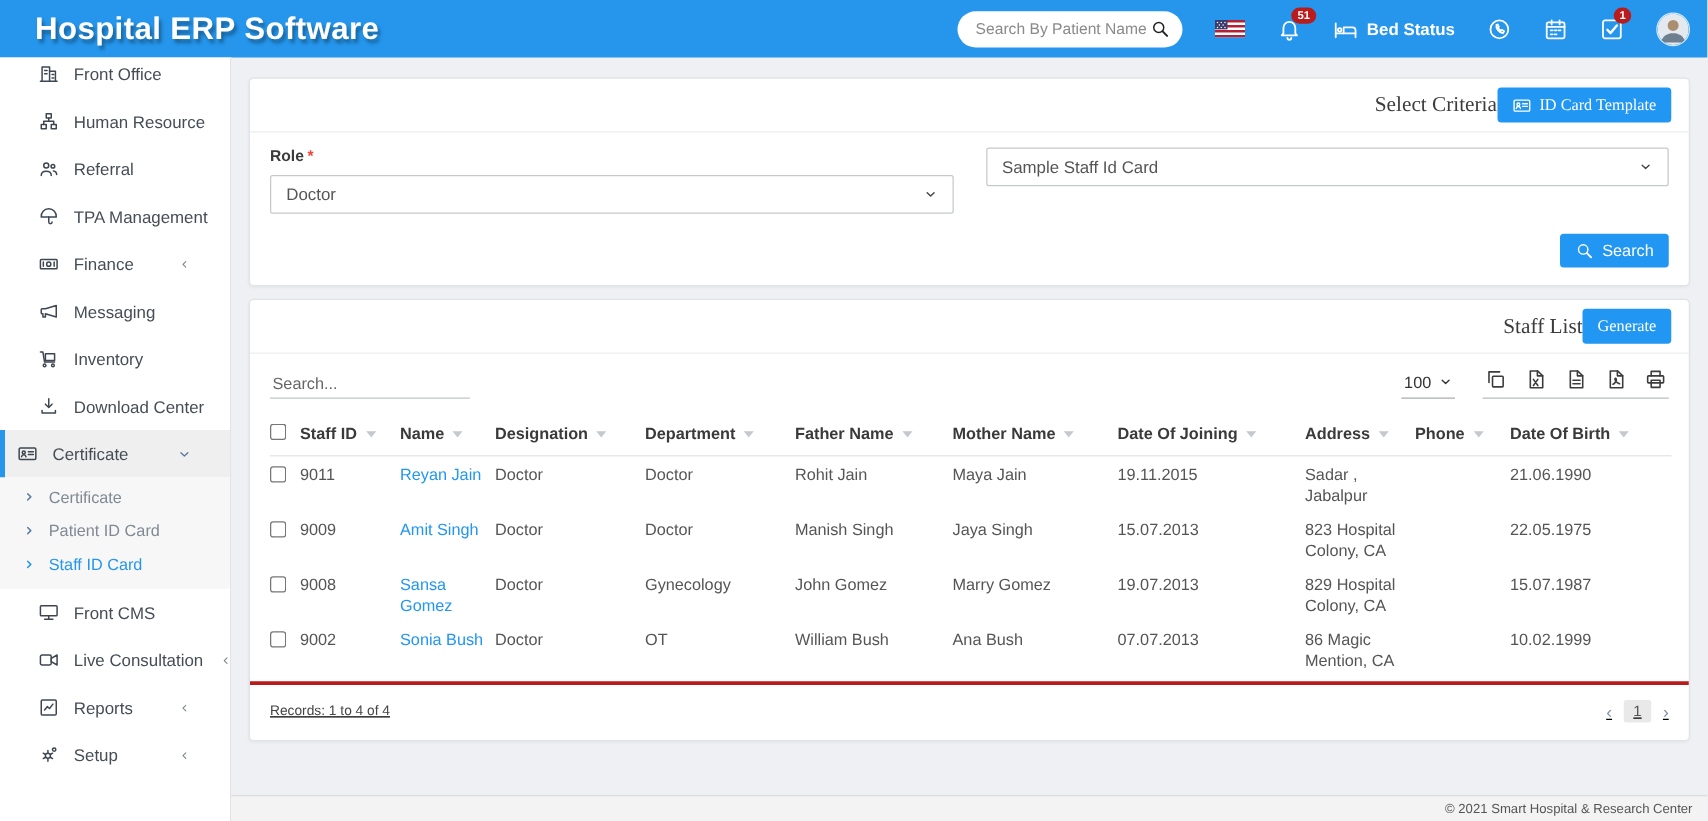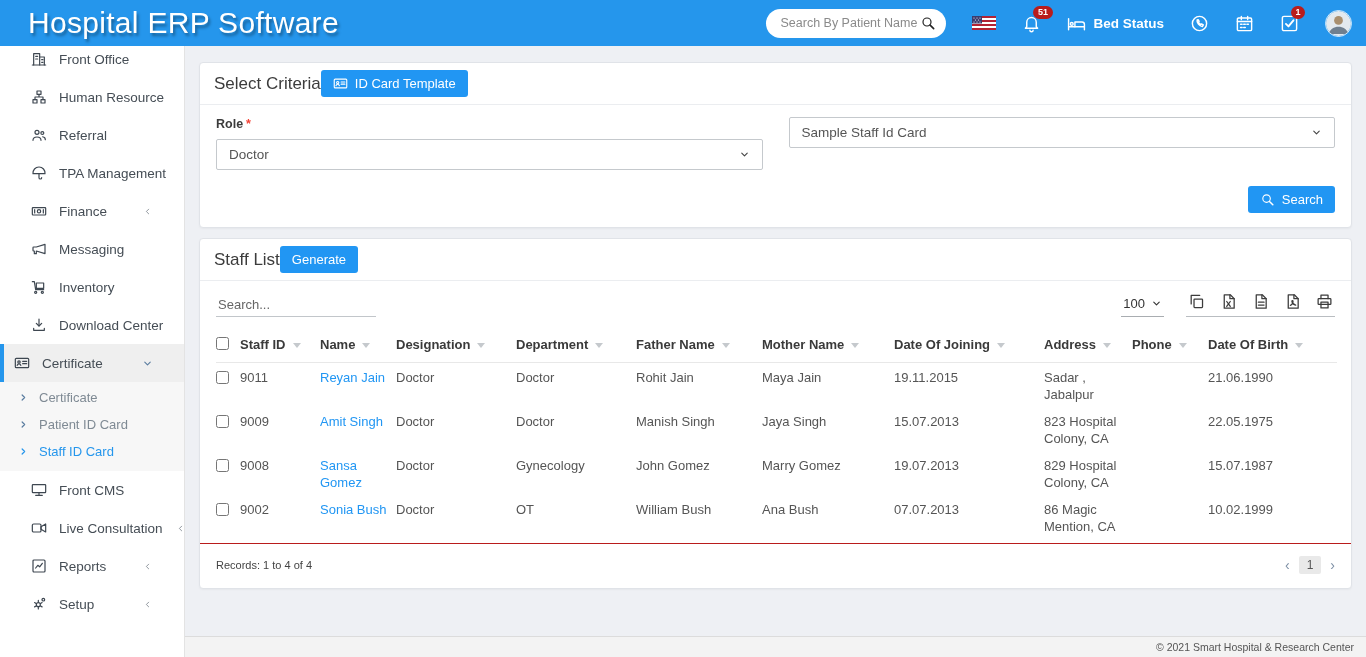--- a/index.html
+++ b/index.html
@@ -3,21 +3,21 @@
 <meta charset="utf-8">
 <style>
   * { box-sizing: border-box; margin: 0; padding: 0; }
   html,body { width:1366px; height:657px; overflow:hidden;
     font-family:"Liberation Sans","DejaVu Sans",sans-serif; background:#eef0f4; }
   .app { width:1366px; height:657px; display:flex; flex-direction:column; }
 
   
   .topbar { height:46px; background:#2596ec; display:flex; align-items:center;
     padding:0 14px 0 28px; flex:0 0 46px; }
-  .brand { color:#fff; font-size:30px; font-weight:normal; letter-spacing:.3px;
+  .brand { color:#fff; font-size:25px; font-weight:bold; letter-spacing:.3px;
     text-shadow:2px 3px 3px rgba(0,0,0,.35); white-space:nowrap; }
   .top-right { margin-left:auto; display:flex; align-items:center; gap:26px; }
   .searchpill { background:#fff; border-radius:15px; height:29px; width:180px;
     display:flex; align-items:center; padding:0 10px 0 14px; }
   .searchpill input { border:none; outline:none; flex:1; font-size:12.5px; color:#333;
     font-family:inherit; min-width:0; background:transparent; }
   .searchpill input::placeholder { color:#8a8a8a; }
   .hic { display:inline-flex; color:#fff; position:relative; cursor:pointer; }
   .hic svg { display:block; }
   .badge { position:absolute; top:-8px; left:11px; background:#b91c1c; color:#fff;
@@ -50,22 +50,22 @@
   .ic svg { width:100%; height:100%; display:block; }
   .ic-sm { width:11px; height:11px; }
   .ic-md { width:15px; height:15px; }
   .ic-lg { width:19px; height:19px; }
 
   
   .main { flex:1; display:flex; flex-direction:column; min-width:0; }
   .content { flex:1; overflow:hidden; padding:16px 14px 0; }
   .panel { background:#fff; border:1px solid #e0e3e8; border-radius:4px;
     box-shadow:0 1px 2px rgba(0,0,0,.04); margin-bottom:10px; }
-  .panel-head { display:flex; align-items:center; justify-content:flex-start;
-    padding:7px 14px; border-bottom:1px solid #ebedf0; min-height:38px; }
+  .panel-head { display:flex; align-items:center; justify-content:flex-end;
+    padding:7px 14px; border-bottom:1px solid #ebedf0; min-height:38px;font-family:Liberation Serif, serif; }
   .panel-title { font-size:17px; color:#3c3c3c; }
   .btn { background:#2196f3; color:#fff; border:none; border-radius:3px; font-size:13px;
     font-family:inherit; padding:6px 12px; display:inline-flex; align-items:center; gap:7px;
     cursor:pointer; }
   .btn .ic { color:#fff; }
 
   .criteria-body { padding:12px 16px 14px; }
   .field-row { display:flex; gap:26px; }
   .field { flex:1; }
   .flabel { font-size:12.5px; font-weight:bold; color:#3b3b3b; margin-bottom:8px; }
@@ -95,21 +95,21 @@
     border-bottom:1px solid #e8e8e8; white-space:nowrap; }
   table.grid td { font-size:13px; color:#555; padding:6px 6px 4px 0; vertical-align:top;
     line-height:17px; height:43px; }
   .sort { display:inline-block; width:0; height:0; border-left:4px solid transparent;
     border-right:4px solid transparent; border-top:5px solid #c5c9cd; margin-left:7px;
     vertical-align:middle; }
   td a.namelink { color:#2196f3; text-decoration:none; cursor:pointer; }
   input[type=checkbox] { width:13px; height:13px; cursor:pointer; margin-top:2px; }
 
   .grid-foot { display:flex; align-items:center; justify-content:space-between;
-    padding:12px 16px 14px; border-top:1px solid #b91c1c; margin-top:4px; }
+    padding:12px 16px 14px; border-top:3px solid #b91c1c; margin-top:4px;text-decoration:underline; }
   .records { font-size:11px; color:#444; }
   .pager { display:flex; align-items:center; gap:9px; }
   .pgarrow { color:#7d8fa5; font-size:14px; cursor:pointer; line-height:1; }
   .pgnum { background:#e9e9e9; color:#555; font-size:12px; padding:2px 8px;
     border-radius:2px; cursor:pointer; }
 
   .bottombar { flex:0 0 21px; background:#f3f3f3; border-top:1px solid #dcdcdc;
     display:flex; align-items:center; justify-content:flex-end; padding:0 12px;
     font-size:10.5px; color:#555; }
 </style>

